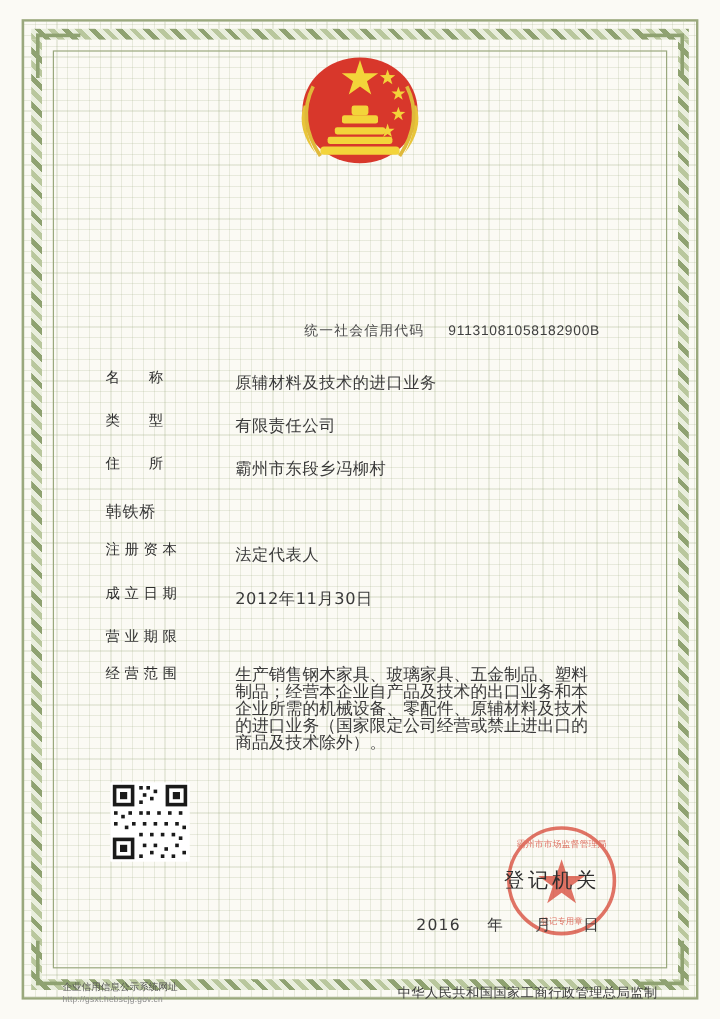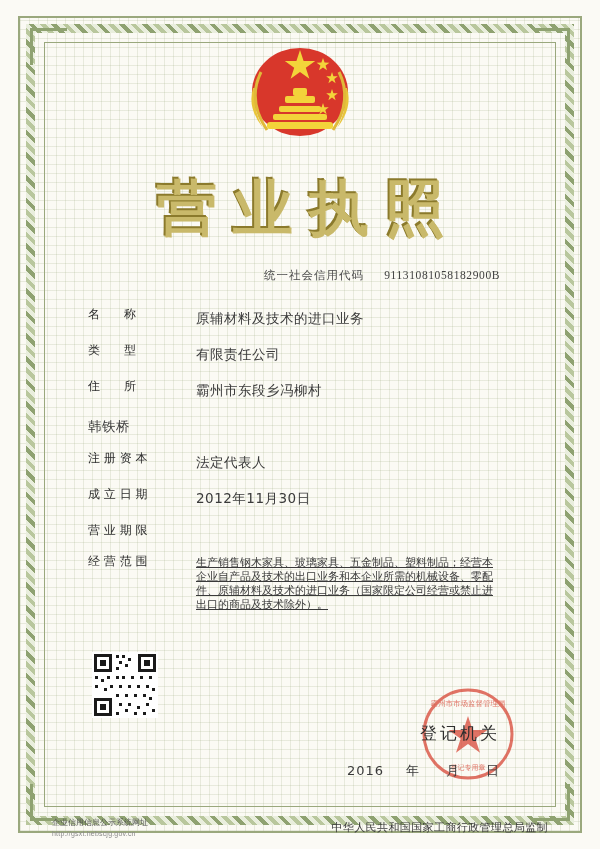--- a/index.html
+++ b/index.html
@@ -98,21 +98,20 @@
     top: 268px;
     right: 100px;
     font-size: 11.5px;
     color: #4c4c4c;
     letter-spacing: 1px;
   }
   .credit-row .code {
     margin-left: 16px;
     letter-spacing: 0.6px;
     color: #3f3f3f;
-    font-family: Liberation Serif, serif;
   }
 
   
   .fields {
     position: absolute;
     left: 88px;
     top: 306px;
     width: 420px;
   }
   .field {
@@ -129,26 +128,25 @@
     font-family: "DejaVu Sans", "Liberation Sans", sans-serif;
   }
   .field-value {
     font-size: 13.5px;
     color: #3a3a3a;
     padding-top: 4px;
     font-family: "DejaVu Sans", "Liberation Sans", sans-serif;
     letter-spacing: 0.5px;
   }
   .scope-text {
-    font-size: 11px;
+    font-size: 14px;
     line-height: 14px;
     color: #3a3a3a;
     padding-top: 2px;
     max-width: 300px;
-    text-decoration: underline;
   }
 
   
   .qr {
     position: absolute;
     left: 92px;
     top: 652px;
     width: 66px;
     height: 66px;
     background: #ffffff;
@@ -238,21 +236,20 @@
       <rect x="50" y="60" width="30" height="7" rx="2" fill="#f3d43a"></rect>
       <rect x="58" y="52" width="14" height="8" rx="2" fill="#f3d43a"></rect>
       <rect x="32" y="86" width="66" height="7" rx="3" fill="#f3d43a"></rect>
       <path d="M18 52 q-6 20 10 40 q-12-22 -6-40z" fill="#e8c53a"></path>
       <path d="M112 52 q6 20 -10 40 q12-22 6-40z" fill="#e8c53a"></path>
       <path d="M26 36 q-14 28 6 58" stroke="#e0b93a" stroke-width="3" fill="none"></path>
       <path d="M104 36 q14 28 -6 58" stroke="#e0b93a" stroke-width="3" fill="none"></path>
     </svg>
   </div>
 
-  <div class="main-title">营业执照</div>
 
   <div class="credit-row">
     <span>统一社会信用代码</span>
     <span class="code">91131081058182900B</span>
   </div>
 
   <div class="fields">
 
     <div class="field">
       <div class="field-label">名　　称</div>

